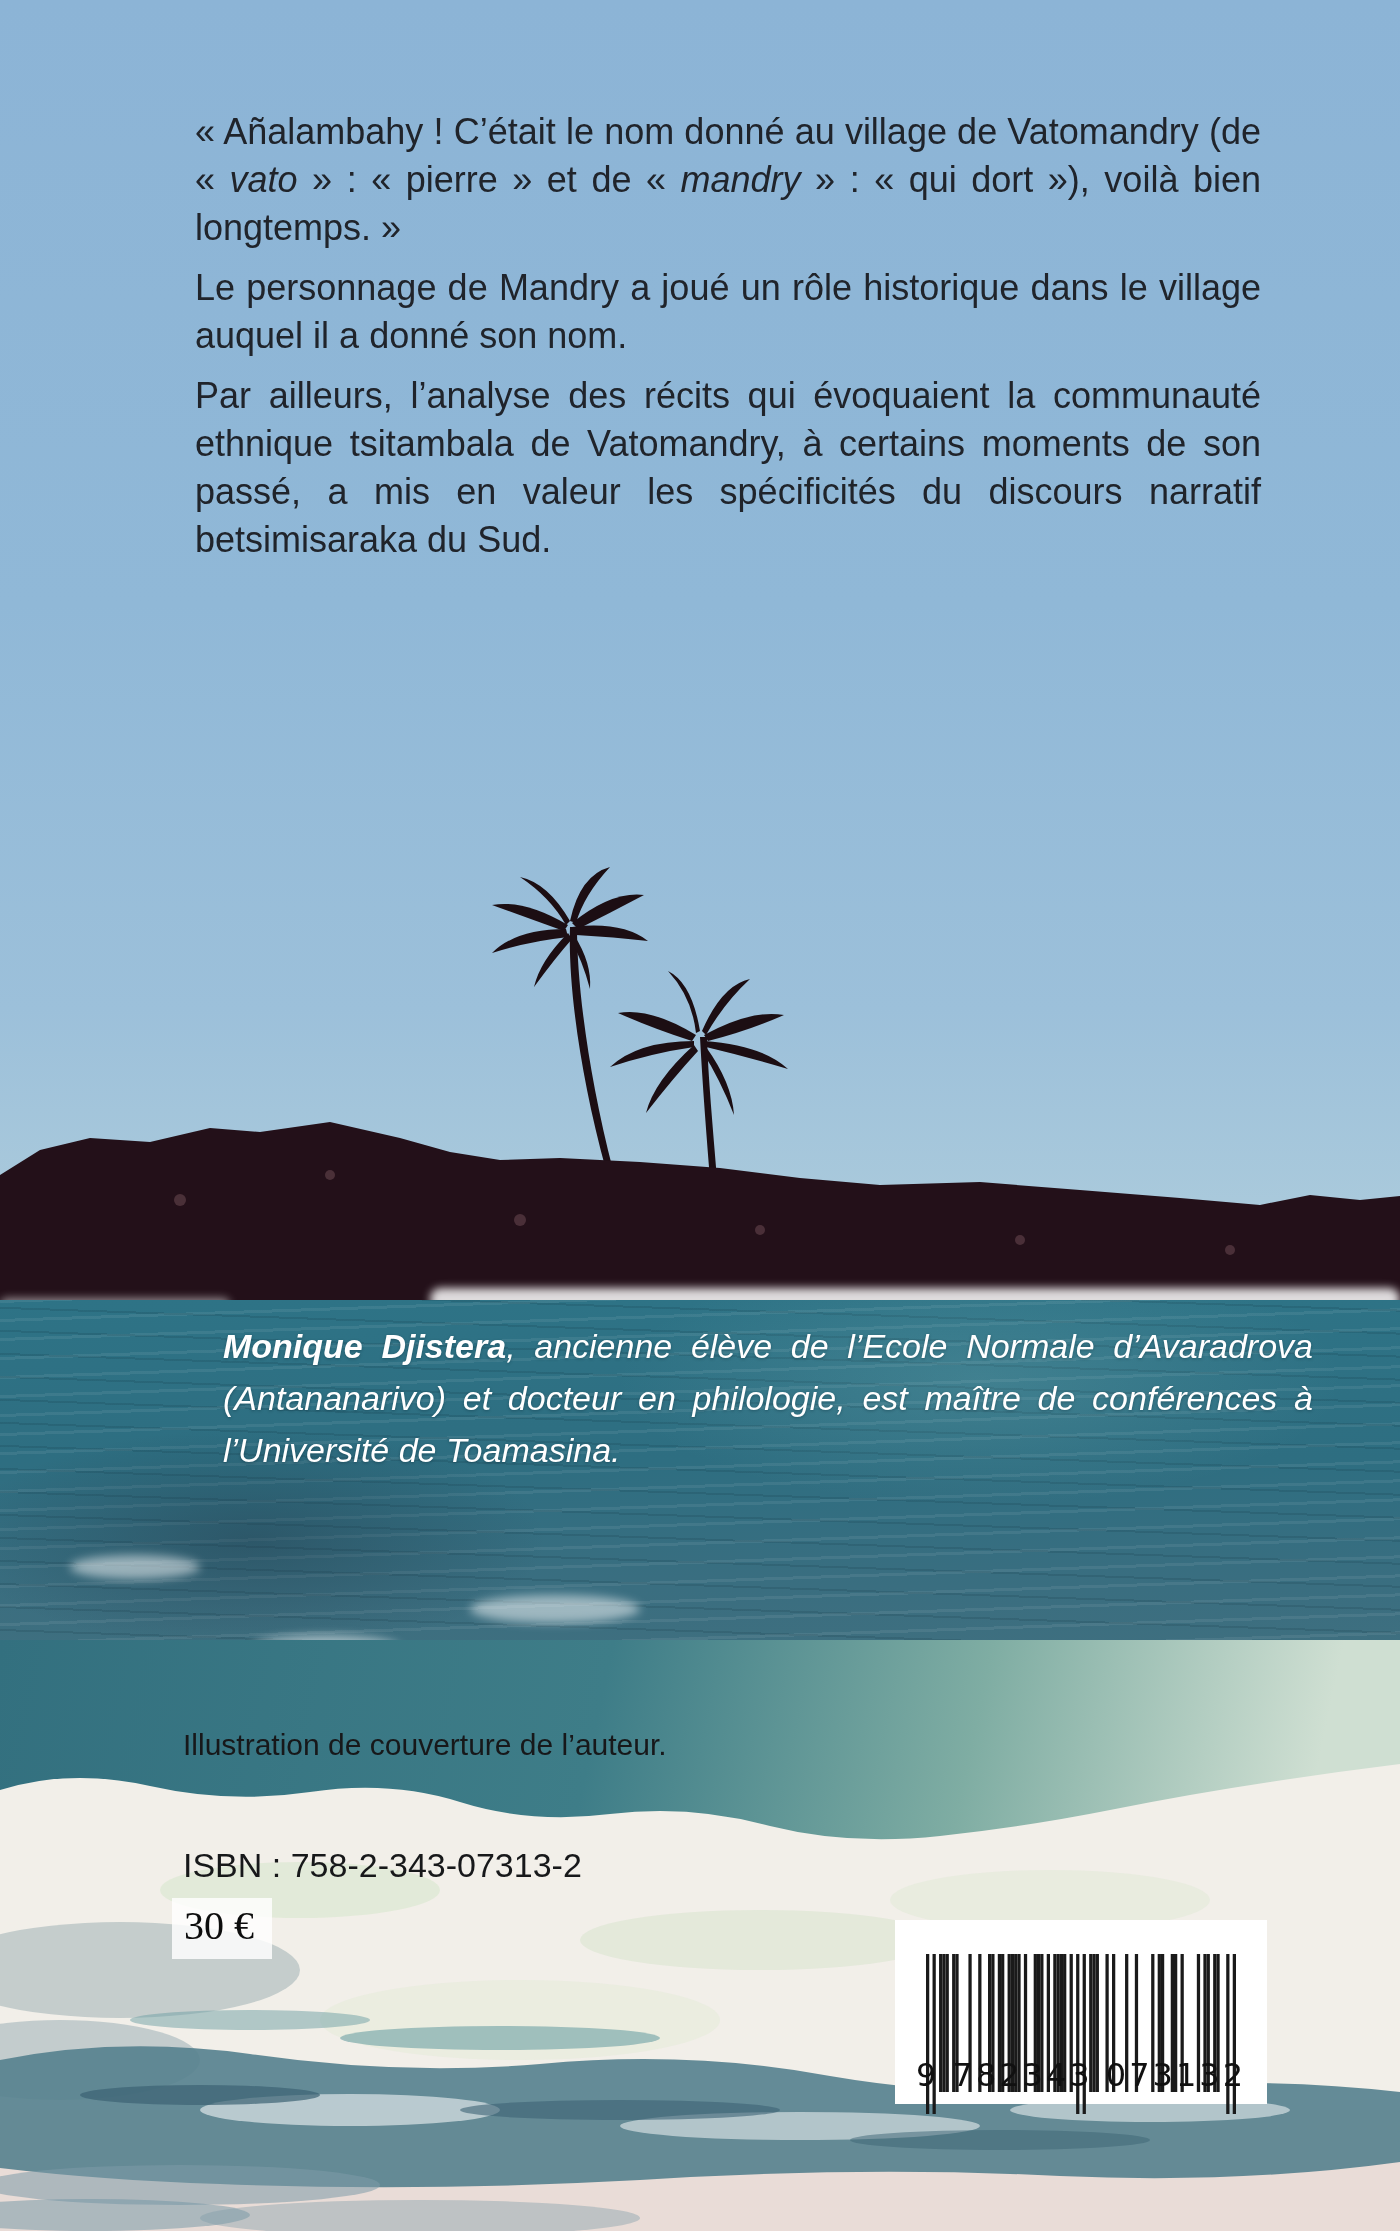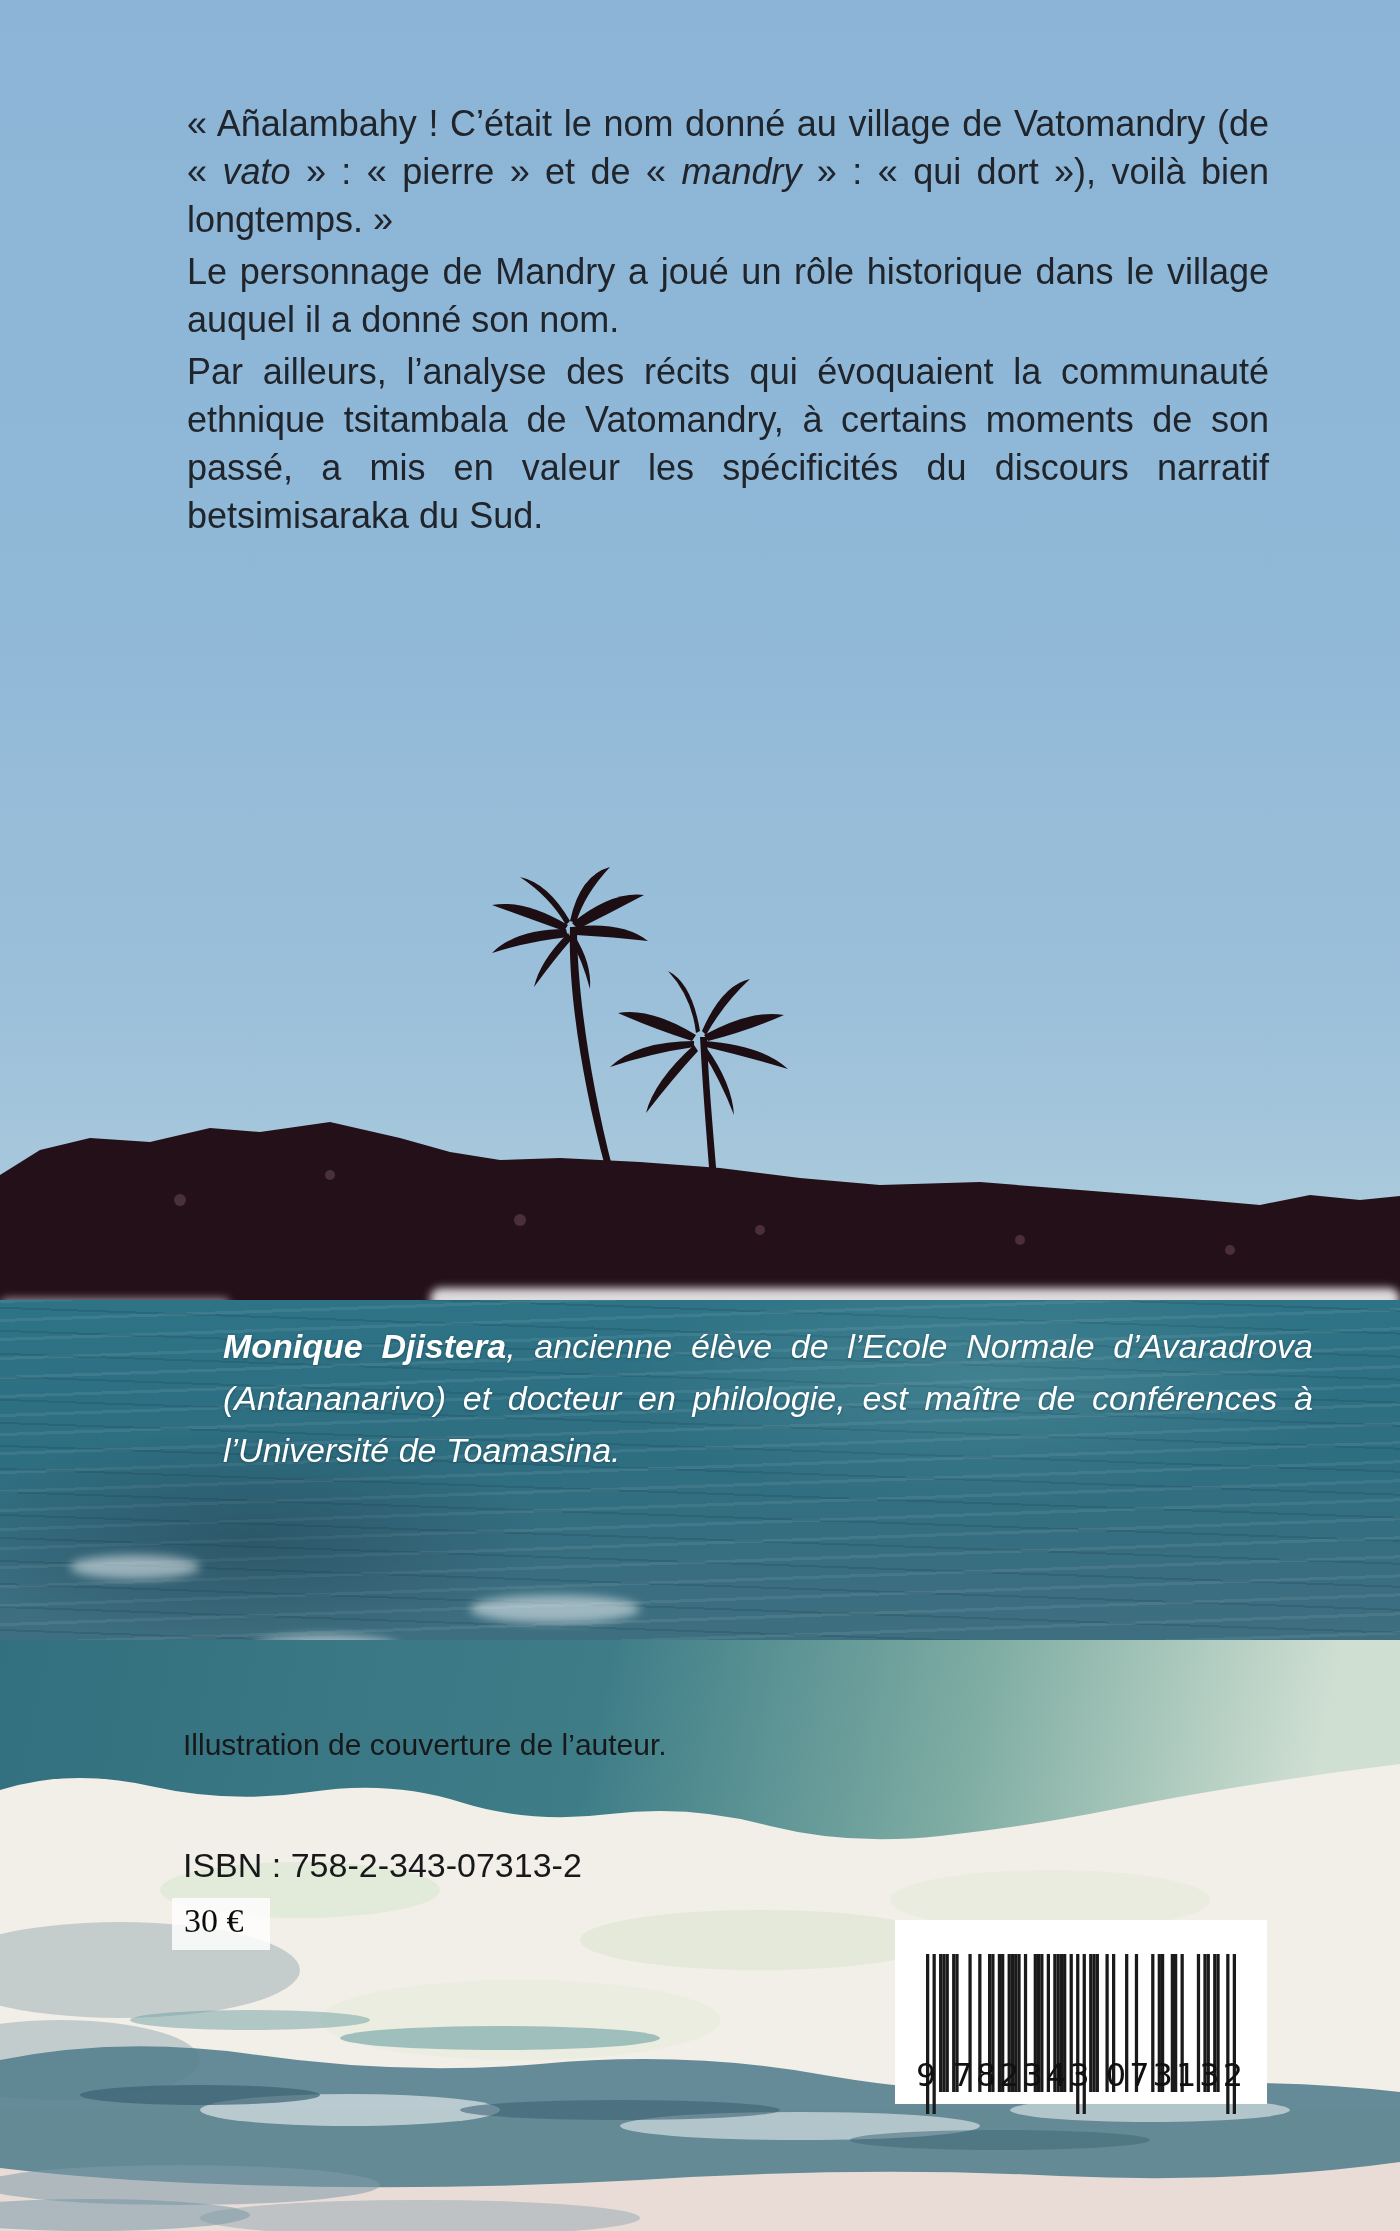--- a/index.html
+++ b/index.html
@@ -23,29 +23,29 @@
       repeating-linear-gradient(178deg,rgba(255,255,255,.07) 0 3px,transparent 3px 19px),
       repeating-linear-gradient(2deg,rgba(8,38,50,.14) 0 2px,transparent 2px 23px),
       linear-gradient(180deg,#2e7386 0%,#2e6e81 40%,#3a6e80 72%,#42707f 100%);}
   .speck{position:absolute;background:rgba(255,255,255,.5);border-radius:50%;filter:blur(5px);z-index:5;}
   .sea-mid{position:absolute;left:0;top:1640px;width:1400px;height:290px;z-index:5;
     background:linear-gradient(102deg,#33707f 0%,#3e7d88 42%,#7fada3 68%,#cfdfd2 92%);}
   .waves{position:absolute;left:0;top:1640px;z-index:6;}
   
   .synopsis{position:absolute;left:183px;top:96px;width:1090px;z-index:10;
     color:#20242b;font-size:36px;line-height:48px;text-align:justify;}
-  .synopsis .para{margin:4px;}
+  .synopsis .para{margin:12px;}
   .bio{position:absolute;left:183px;top:1320px;width:1090px;z-index:10;
     color:#ffffff;font-style:italic;font-size:34px;line-height:52px;text-align:justify;
     text-shadow:0 1px 3px rgba(0,30,40,.35);margin-left:40px;}
   .credit{position:absolute;left:183px;top:1728px;z-index:10;color:#17181a;font-size:30px;}
   .isbn{position:absolute;left:183px;top:1846px;z-index:10;color:#17181a;font-size:34px;}
   .price{position:absolute;left:172px;top:1898px;z-index:10;color:#0d0d0d;
-    font-family:"Liberation Serif",serif;font-size:34px;
-    background:rgba(255,255,255,.82);padding:4px 26px 10px 12px;}
+    font-family:"Liberation Serif",serif;font-size:40px;
+    background:rgba(255,255,255,.82);padding:4px 18px 10px 12px;}
   
   .barcode-box{position:absolute;left:895px;top:1920px;width:372px;height:184px;
     background:#ffffff;z-index:10;}
   .barcode-box svg{position:absolute;left:31px;top:34px;}
   .barcode-digits{position:absolute;left:0;bottom:10px;width:372px;text-align:center;
     color:#101010;font-size:32px;letter-spacing:3px;font-family:"DejaVu Sans",sans-serif;}
 </style>
 </head>
 <body>
 

